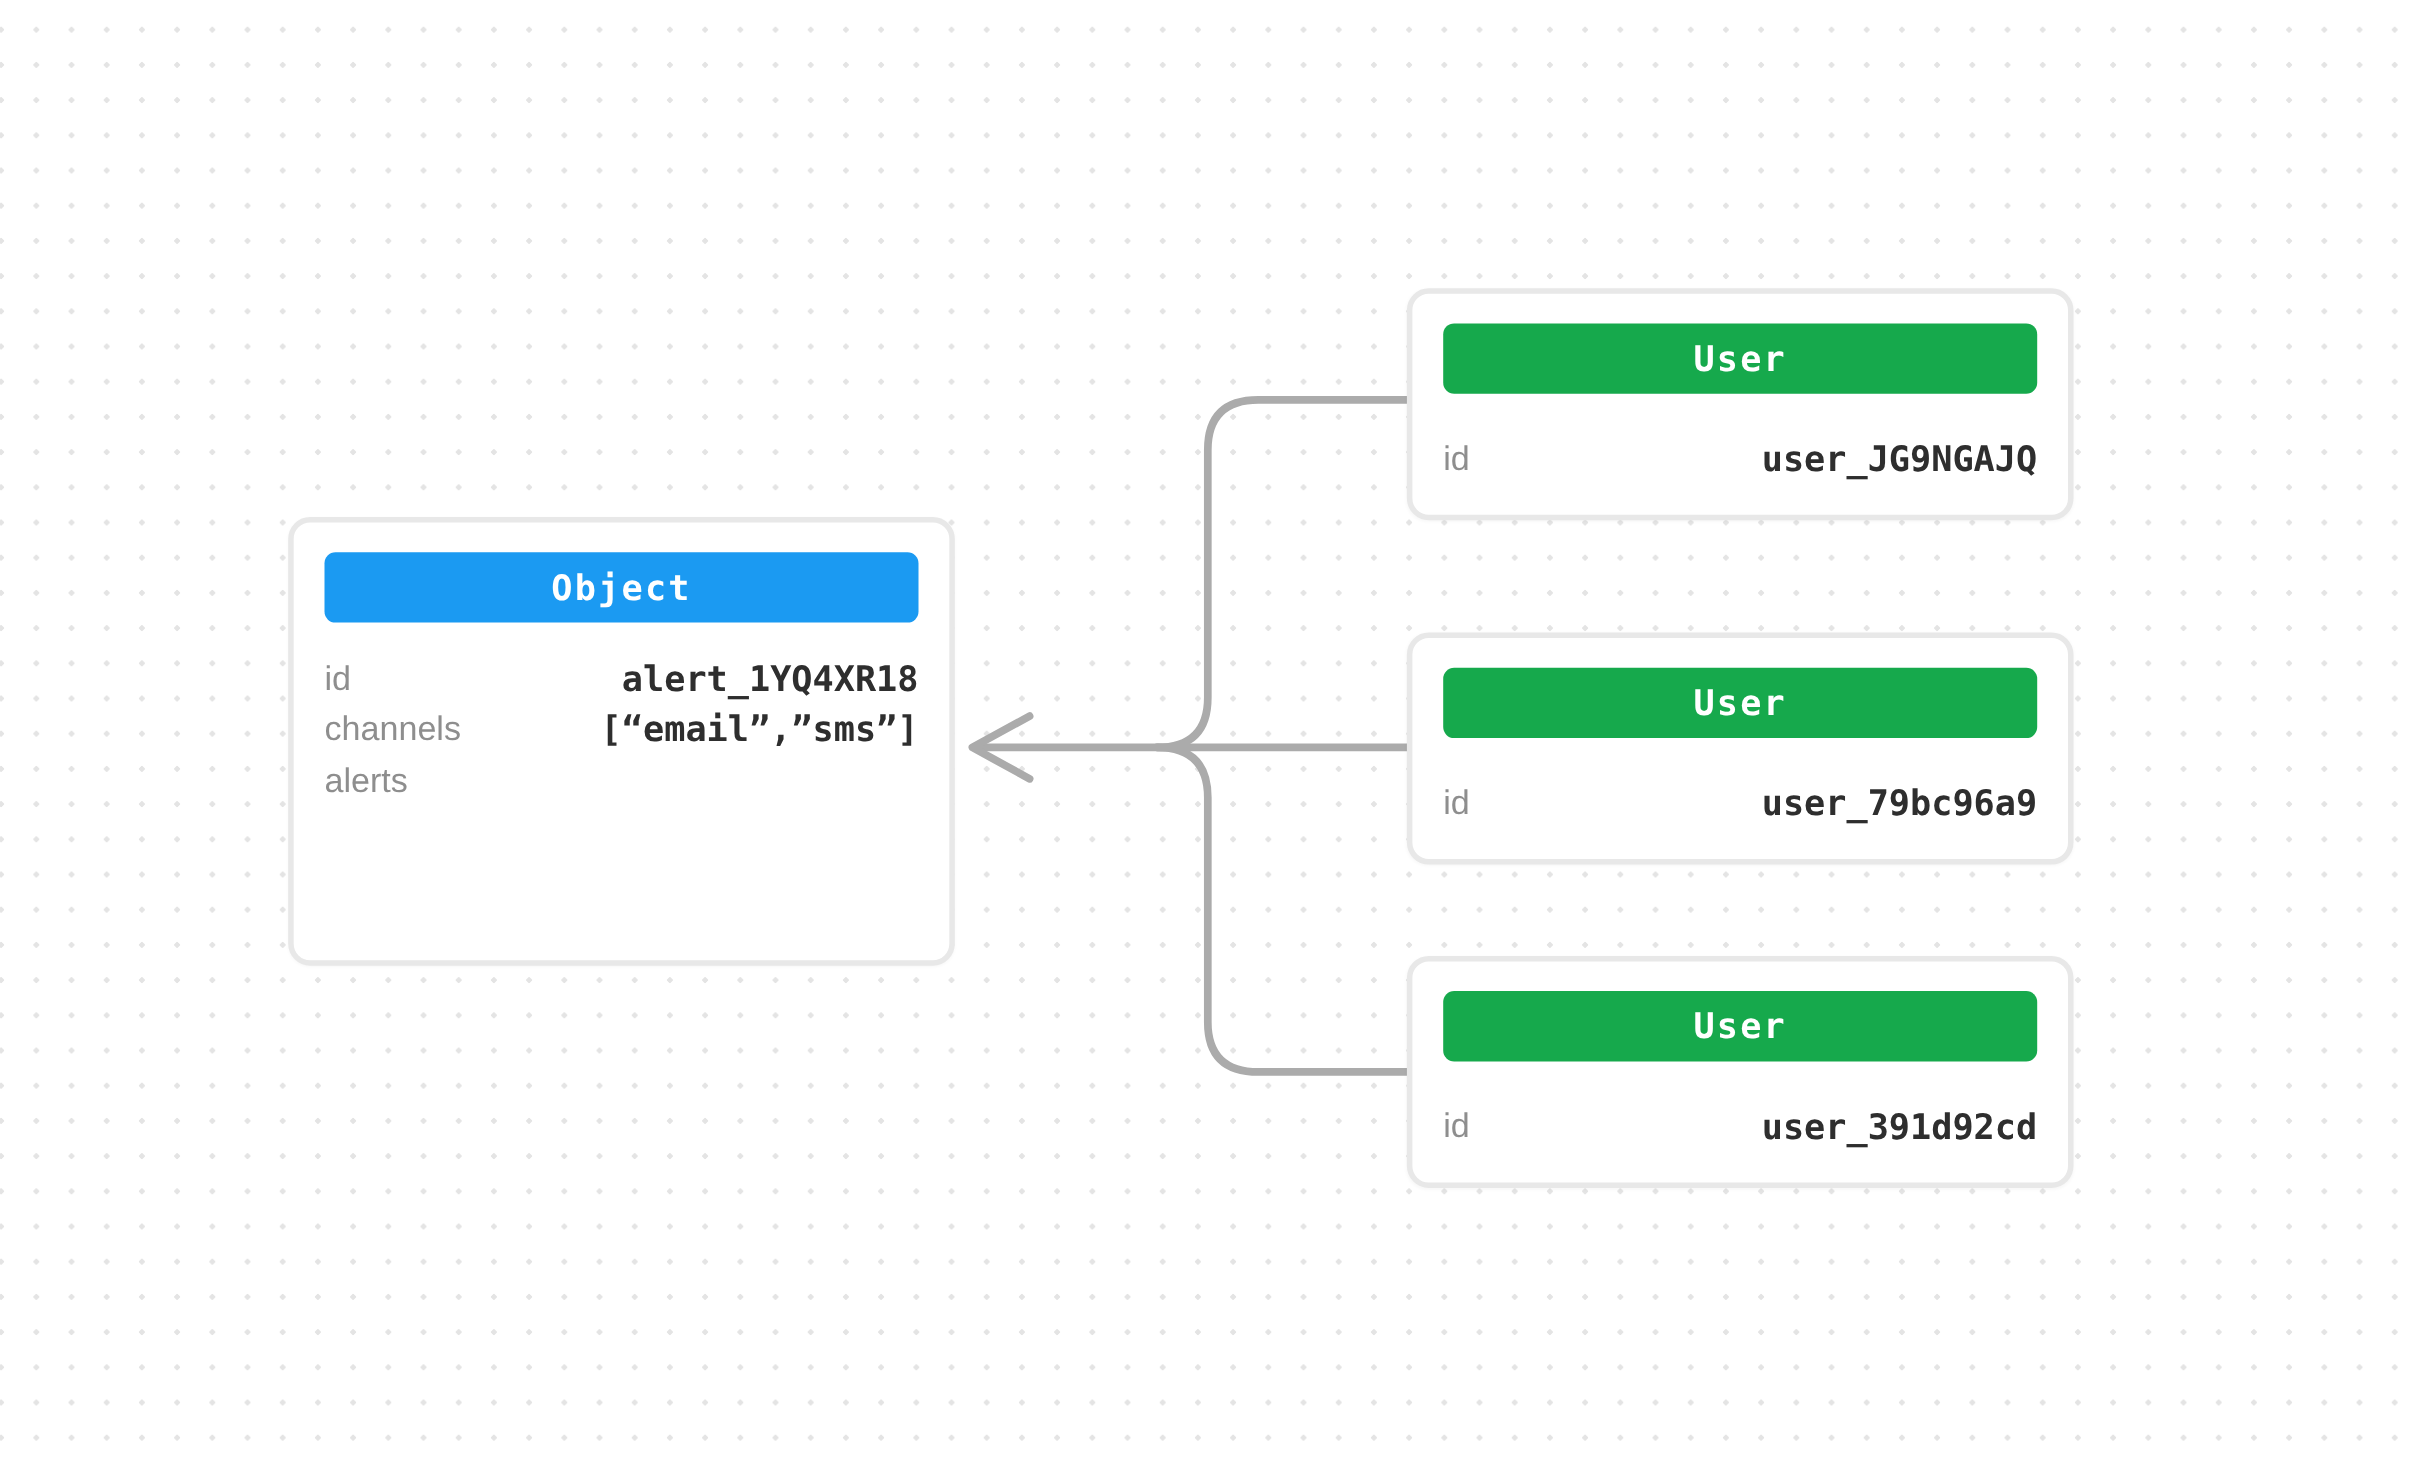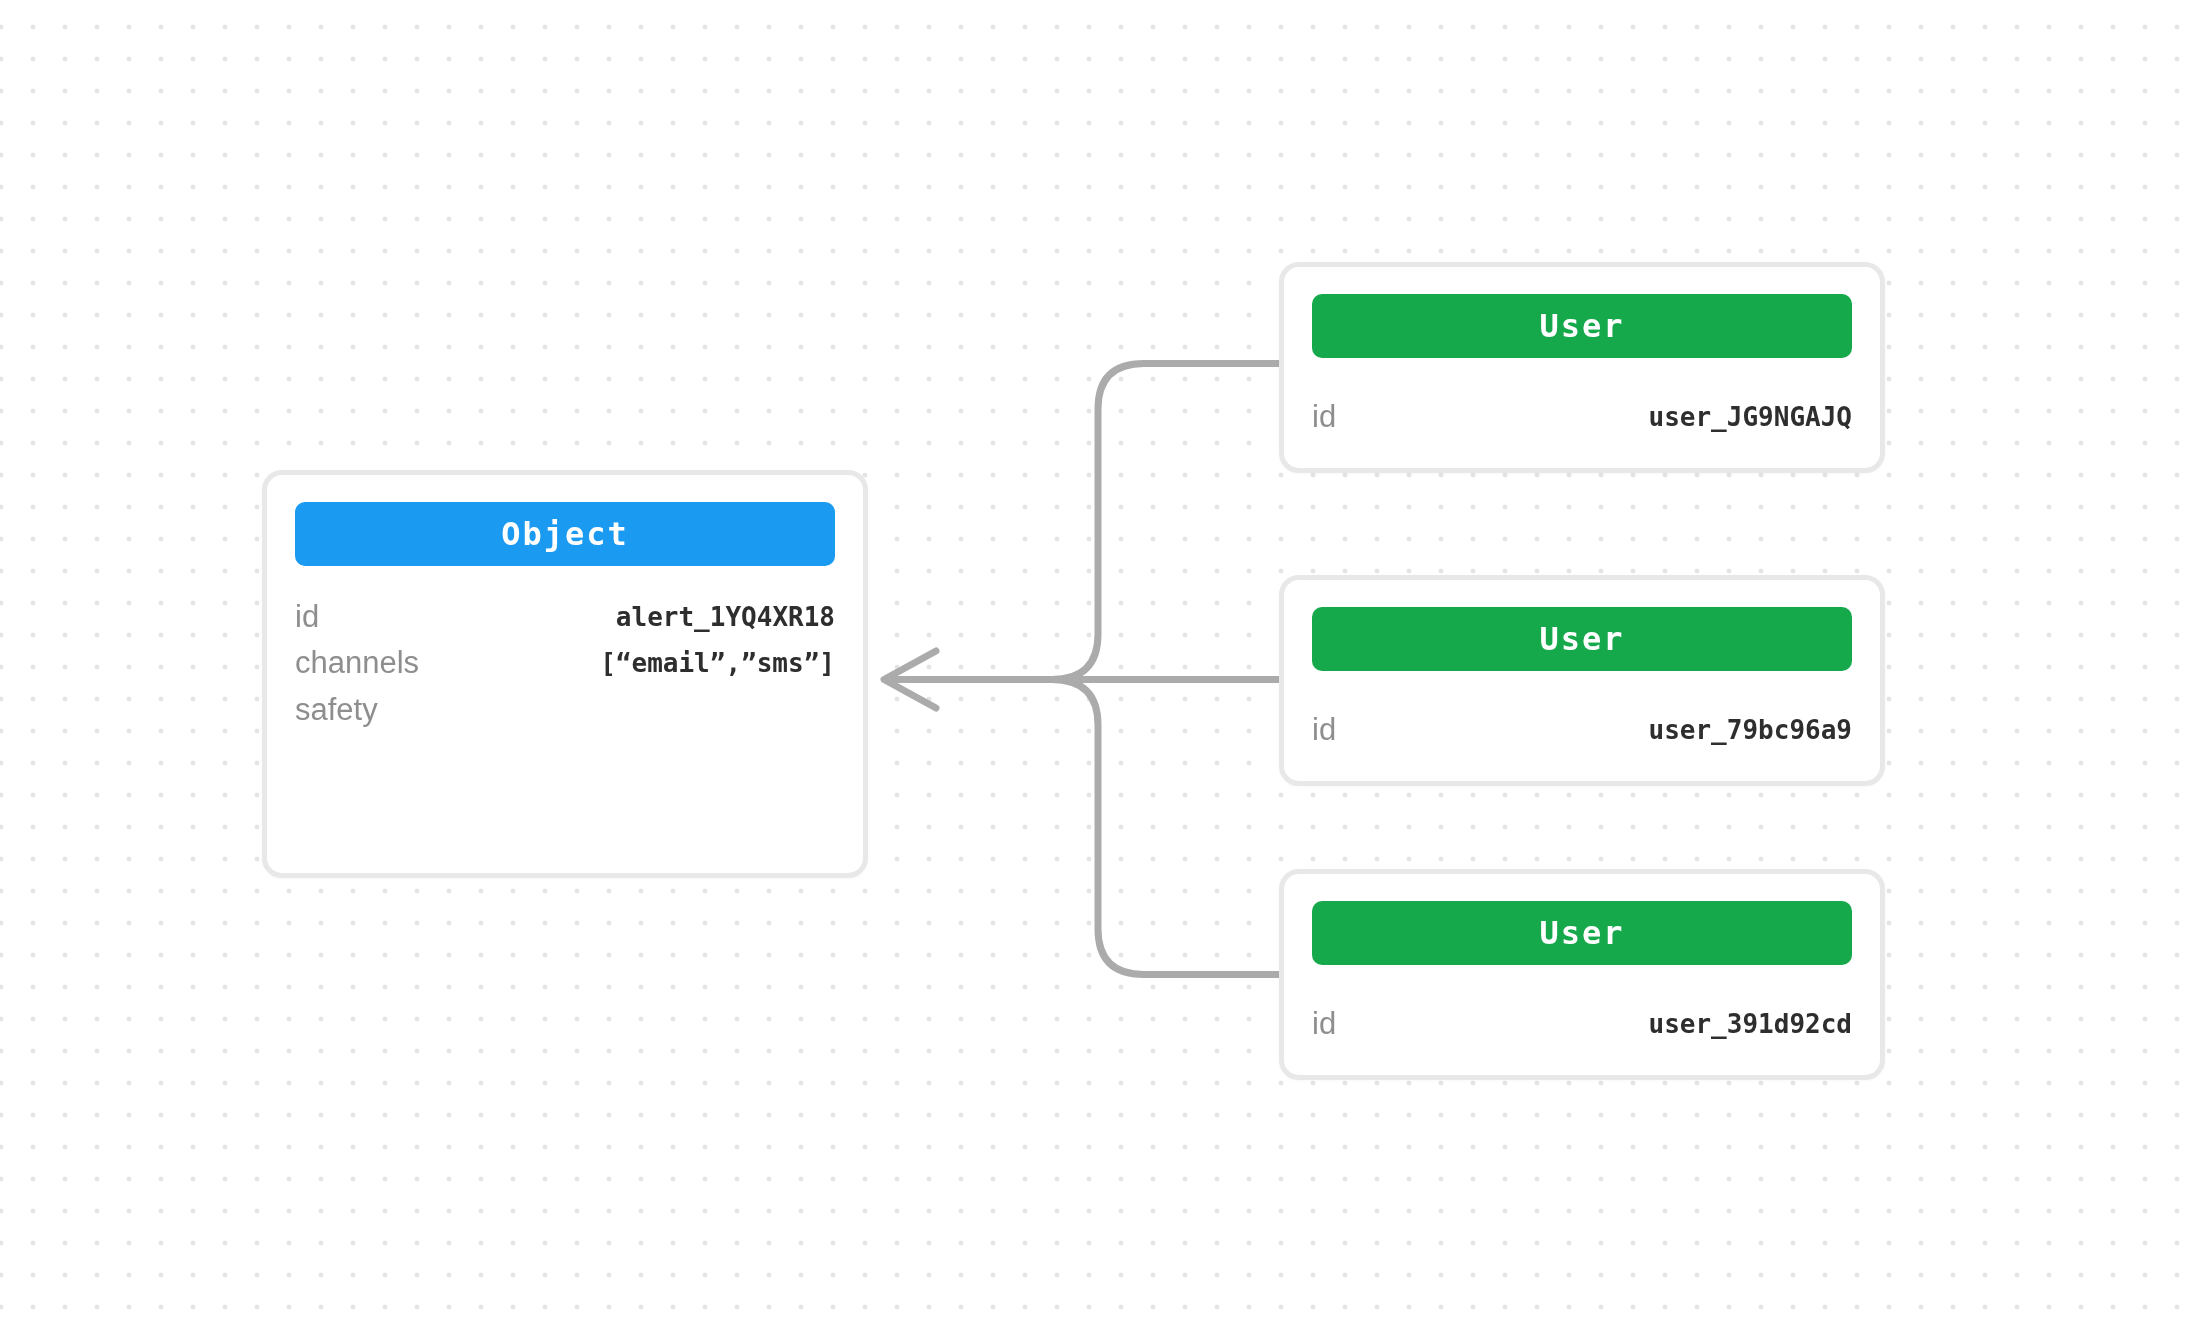--- a/index.html
+++ b/index.html
@@ -74,21 +74,21 @@
 
   .field-label {
     color: #8E8E8E;
     font-family: "Liberation Sans", sans-serif;
     font-size: 31px;
   }
   .field-value {
     color: #2E2E2E;
     font-family: "DejaVu Sans Mono", monospace;
     font-weight: 700;
-    font-size: 26px;
+    font-size: 32px;
     white-space: nowrap;
   }
 </style>
 </head>
 <body>
 
 <svg class="connector-svg" viewBox="0 0 2198 1336">
   <path d="M 1332 363.5 H 1144 Q 1098 363.5 1098 409 V 634 Q 1098 679.5 1052 679.5" stroke="#ABABAB"></path>
   <path d="M 1332 974.5 H 1144 Q 1098 974.5 1098 929 V 725 Q 1098 679.5 1052 679.5" stroke="#ABABAB"></path>
   <path d="M 1332 679.5 H 886" stroke="#ABABAB"></path>
@@ -99,21 +99,21 @@
   <div class="node-header hdr-blue">Object</div>
   <div class="field-row field-row-1">
     <span class="field-label">id</span>
     <span class="field-value">alert_1YQ4XR18</span>
   </div>
   <div class="field-row field-row-2">
     <span class="field-label">channels</span>
     <span class="field-value">[“email”,”sms”]</span>
   </div>
   <div class="field-row field-row-3">
-    <span class="field-label">safety</span>
+    <span class="field-label">alerts</span>
   </div>
 </div>
 
 <div class="card user-card user-card-1">
   <div class="node-header hdr-green">User</div>
   <div class="field-row field-row-0">
     <span class="field-label">id</span>
     <span class="field-value">user_JG9NGAJQ</span>
   </div>
 </div>

